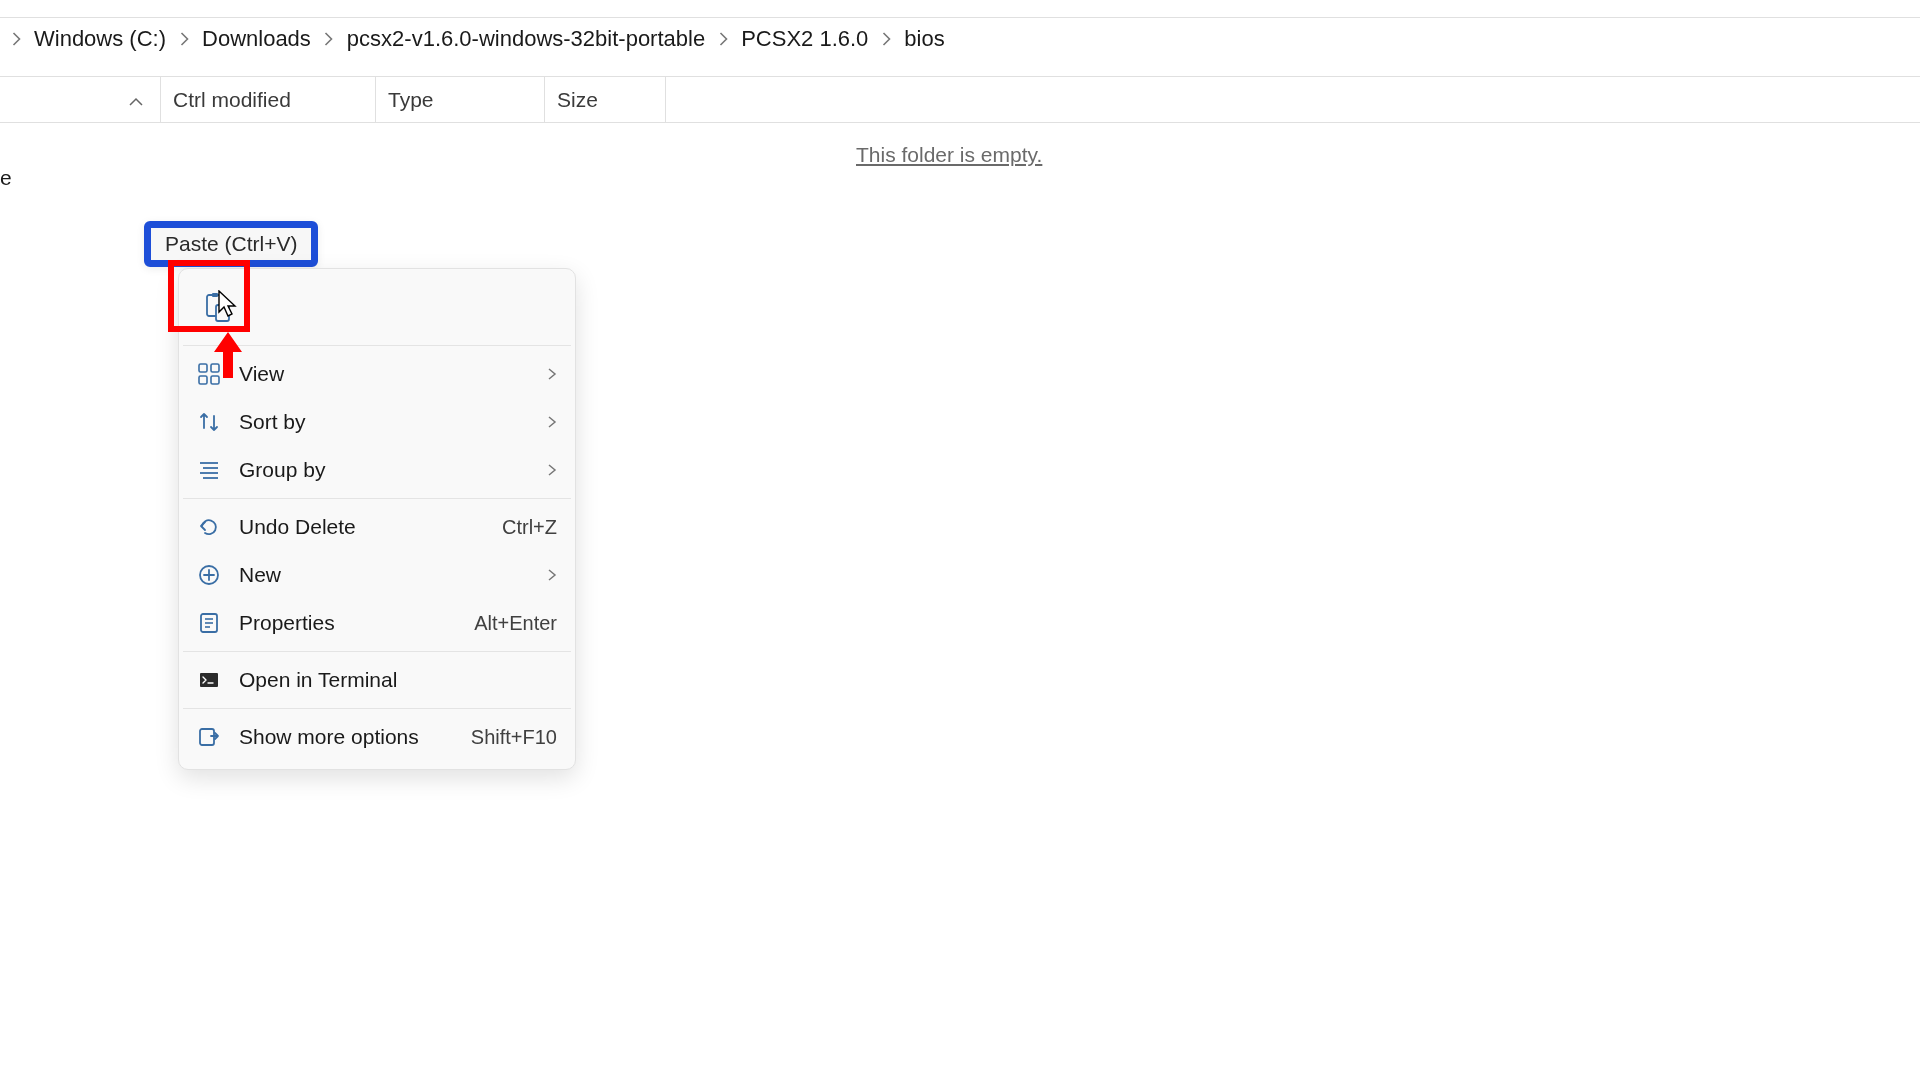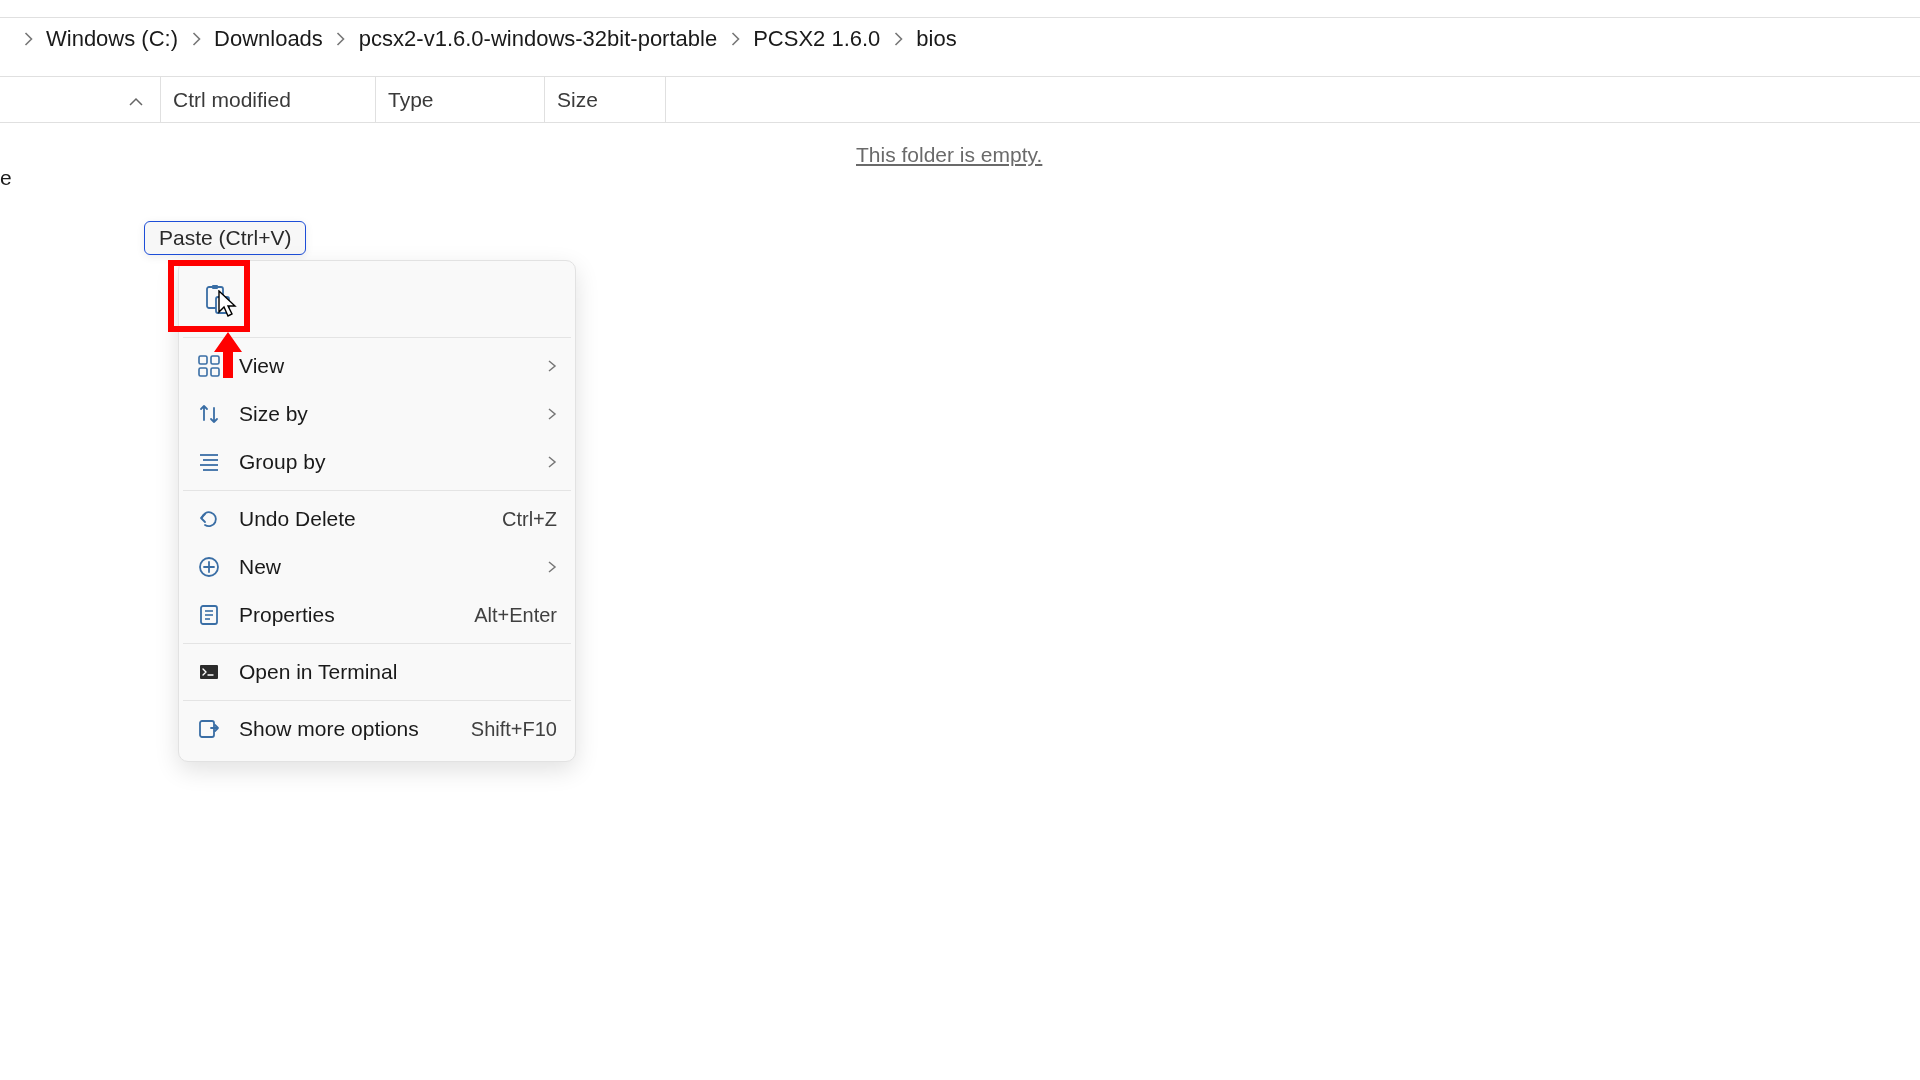--- a/index.html
+++ b/index.html
@@ -19,21 +19,21 @@
       position: absolute;
       top: 17px;
       left: 0;
       right: 0;
       height: 1px;
       background: #e0e0e0;
     }
     .breadcrumb {
       position: absolute;
       top: 24px;
-      left: 16px;
+      left: 4px;
       display: flex;
       align-items: center;
       font-size: 22px;
       color: #1a1a1a;
     }
     .breadcrumb-sep {
       display: inline-flex;
       align-items: center;
       justify-content: center;
       width: 24px;
@@ -112,30 +112,30 @@
       left: 856px;
       font-size: 21px;
       color: #6a6a6a;
       text-decoration: underline;
     }
     .tooltip {
       position: absolute;
       top: 221px;
       left: 144px;
       background: #f7f7f7;
-      border: 1px solid #1d4ed8;
+      border: 7px solid #1d4ed8;
       border-radius: 6px;
       padding: 4px 14px;
       font-size: 21px;
       color: #2a2a2a;
       box-shadow: 0 2px 8px rgba(0,0,0,0.08);
     }
     .context-menu {
       position: absolute;
-      top: 260px;
+      top: 268px;
       left: 178px;
       width: 398px;
       background: #f9f9f9;
       border: 1px solid #e2e2e2;
       border-radius: 10px;
       box-shadow: 0 8px 24px rgba(0,0,0,0.12);
       padding: 8px 0;
     }
     .menu-top-row {
       display: flex;
@@ -302,21 +302,21 @@
     </span>
   </div>
 
   <div class="menu-item">
     <span class="menu-icon">
       <svg width="22" height="22" viewBox="0 0 22 22">
         <path d="M6 3 L6 17 M3 6 L6 3 L9 6" stroke="#3a6ea5" stroke-width="1.8" fill="none" stroke-linecap="round" stroke-linejoin="round"></path>
         <path d="M16 19 L16 5 M13 16 L16 19 L19 16" stroke="#3a6ea5" stroke-width="1.8" fill="none" stroke-linecap="round" stroke-linejoin="round"></path>
       </svg>
     </span>
-    <span class="menu-label">Size by</span>
+    <span class="menu-label">Sort by</span>
     <span class="menu-chevron">
       <svg width="10" height="14" viewBox="0 0 10 14">
           <path d="M2 2 L8 7 L2 12" stroke="#777" stroke-width="1.5" fill="none"></path>
         </svg>
     </span>
   </div>
 
   <div class="menu-item">
     <span class="menu-icon">
       <svg width="22" height="22" viewBox="0 0 22 22">

